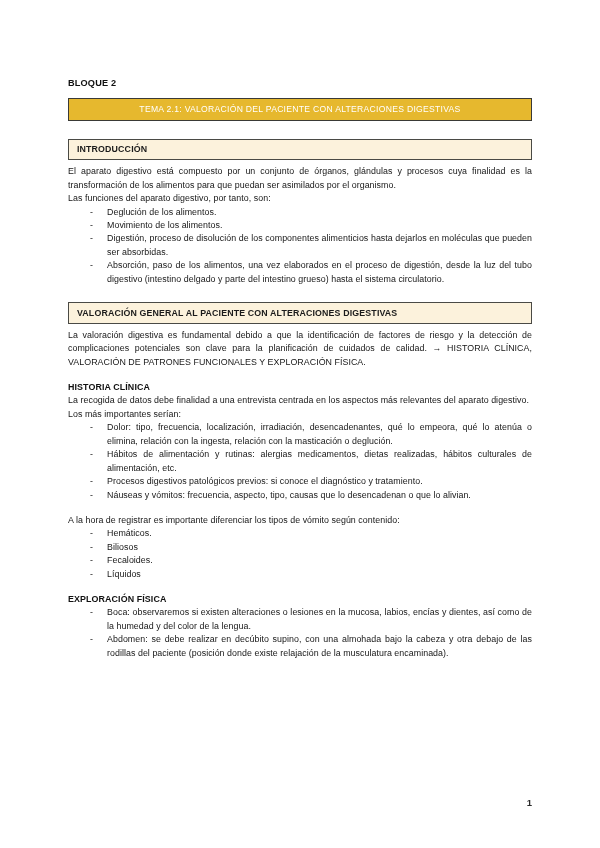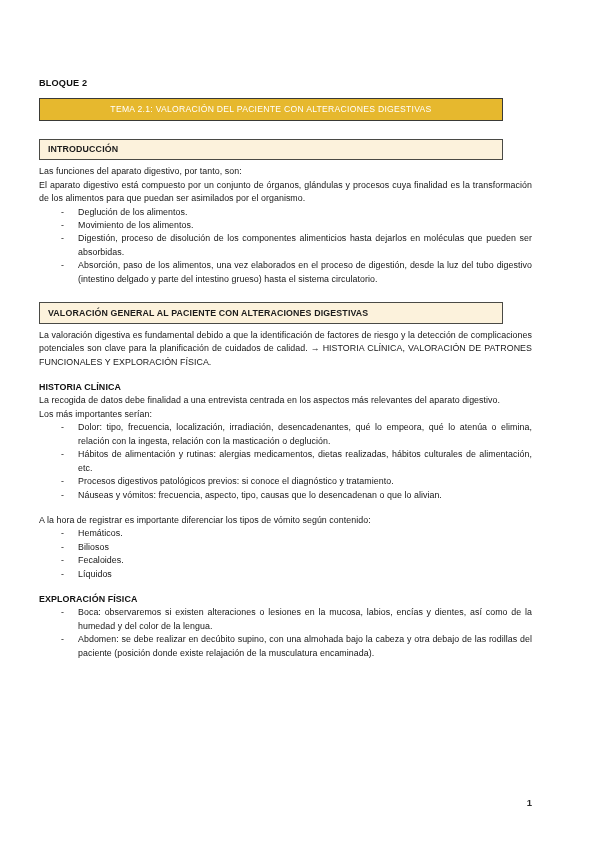--- a/index.html
+++ b/index.html
@@ -13,21 +13,21 @@
     height: 848px;
     font-family: "Liberation Sans", sans-serif;
     color: #1a1a1a;
     -webkit-font-smoothing: antialiased;
   }
   .page {
     position: relative;
     width: 600px;
     height: 848px;
     box-sizing: border-box;
-    padding: 78px 68px 0 39px;
+    padding: 78px 68px 0 68px;
     background: #ffffff;
   }
   .block-label {
     font-size: 9.2px;
     font-weight: bold;
     letter-spacing: 0.15px;
     color: #111111;
     margin: 0 0 10px 0;
   }
   .title-bar {
@@ -125,22 +125,22 @@
   <div class="block-label">BLOQUE 2</div>
 
   <div class="title-bar">
     <span class="title-text">TEMA 2.1: VALORACIÓN DEL PACIENTE CON ALTERACIONES DIGESTIVAS</span>
   </div>
 
   <div class="section-box">
     <span class="section-text">INTRODUCCIÓN</span>
   </div>
 
+  <p class="body">El aparato digestivo está compuesto por un conjunto de órganos, glándulas y procesos cuya finalidad es la transformación de los alimentos para que puedan ser asimilados por el organismo.</p>
   <p class="body nojust">Las funciones del aparato digestivo, por tanto, son:</p>
-  <p class="body">El aparato digestivo está compuesto por un conjunto de órganos, glándulas y procesos cuya finalidad es la transformación de los alimentos para que puedan ser asimilados por el organismo.</p>
 
   <ul class="dash-list">
     <li>Deglución de los alimentos.</li>
     <li>Movimiento de los alimentos.</li>
     <li>Digestión, proceso de disolución de los componentes alimenticios hasta dejarlos en moléculas que pueden ser absorbidas.</li>
     <li>Absorción, paso de los alimentos, una vez elaborados en el proceso de digestión, desde la luz del tubo digestivo (intestino delgado y parte del intestino grueso) hasta el sistema circulatorio.</li>
   </ul>
 
   <div class="spacer-lg"></div>
 

